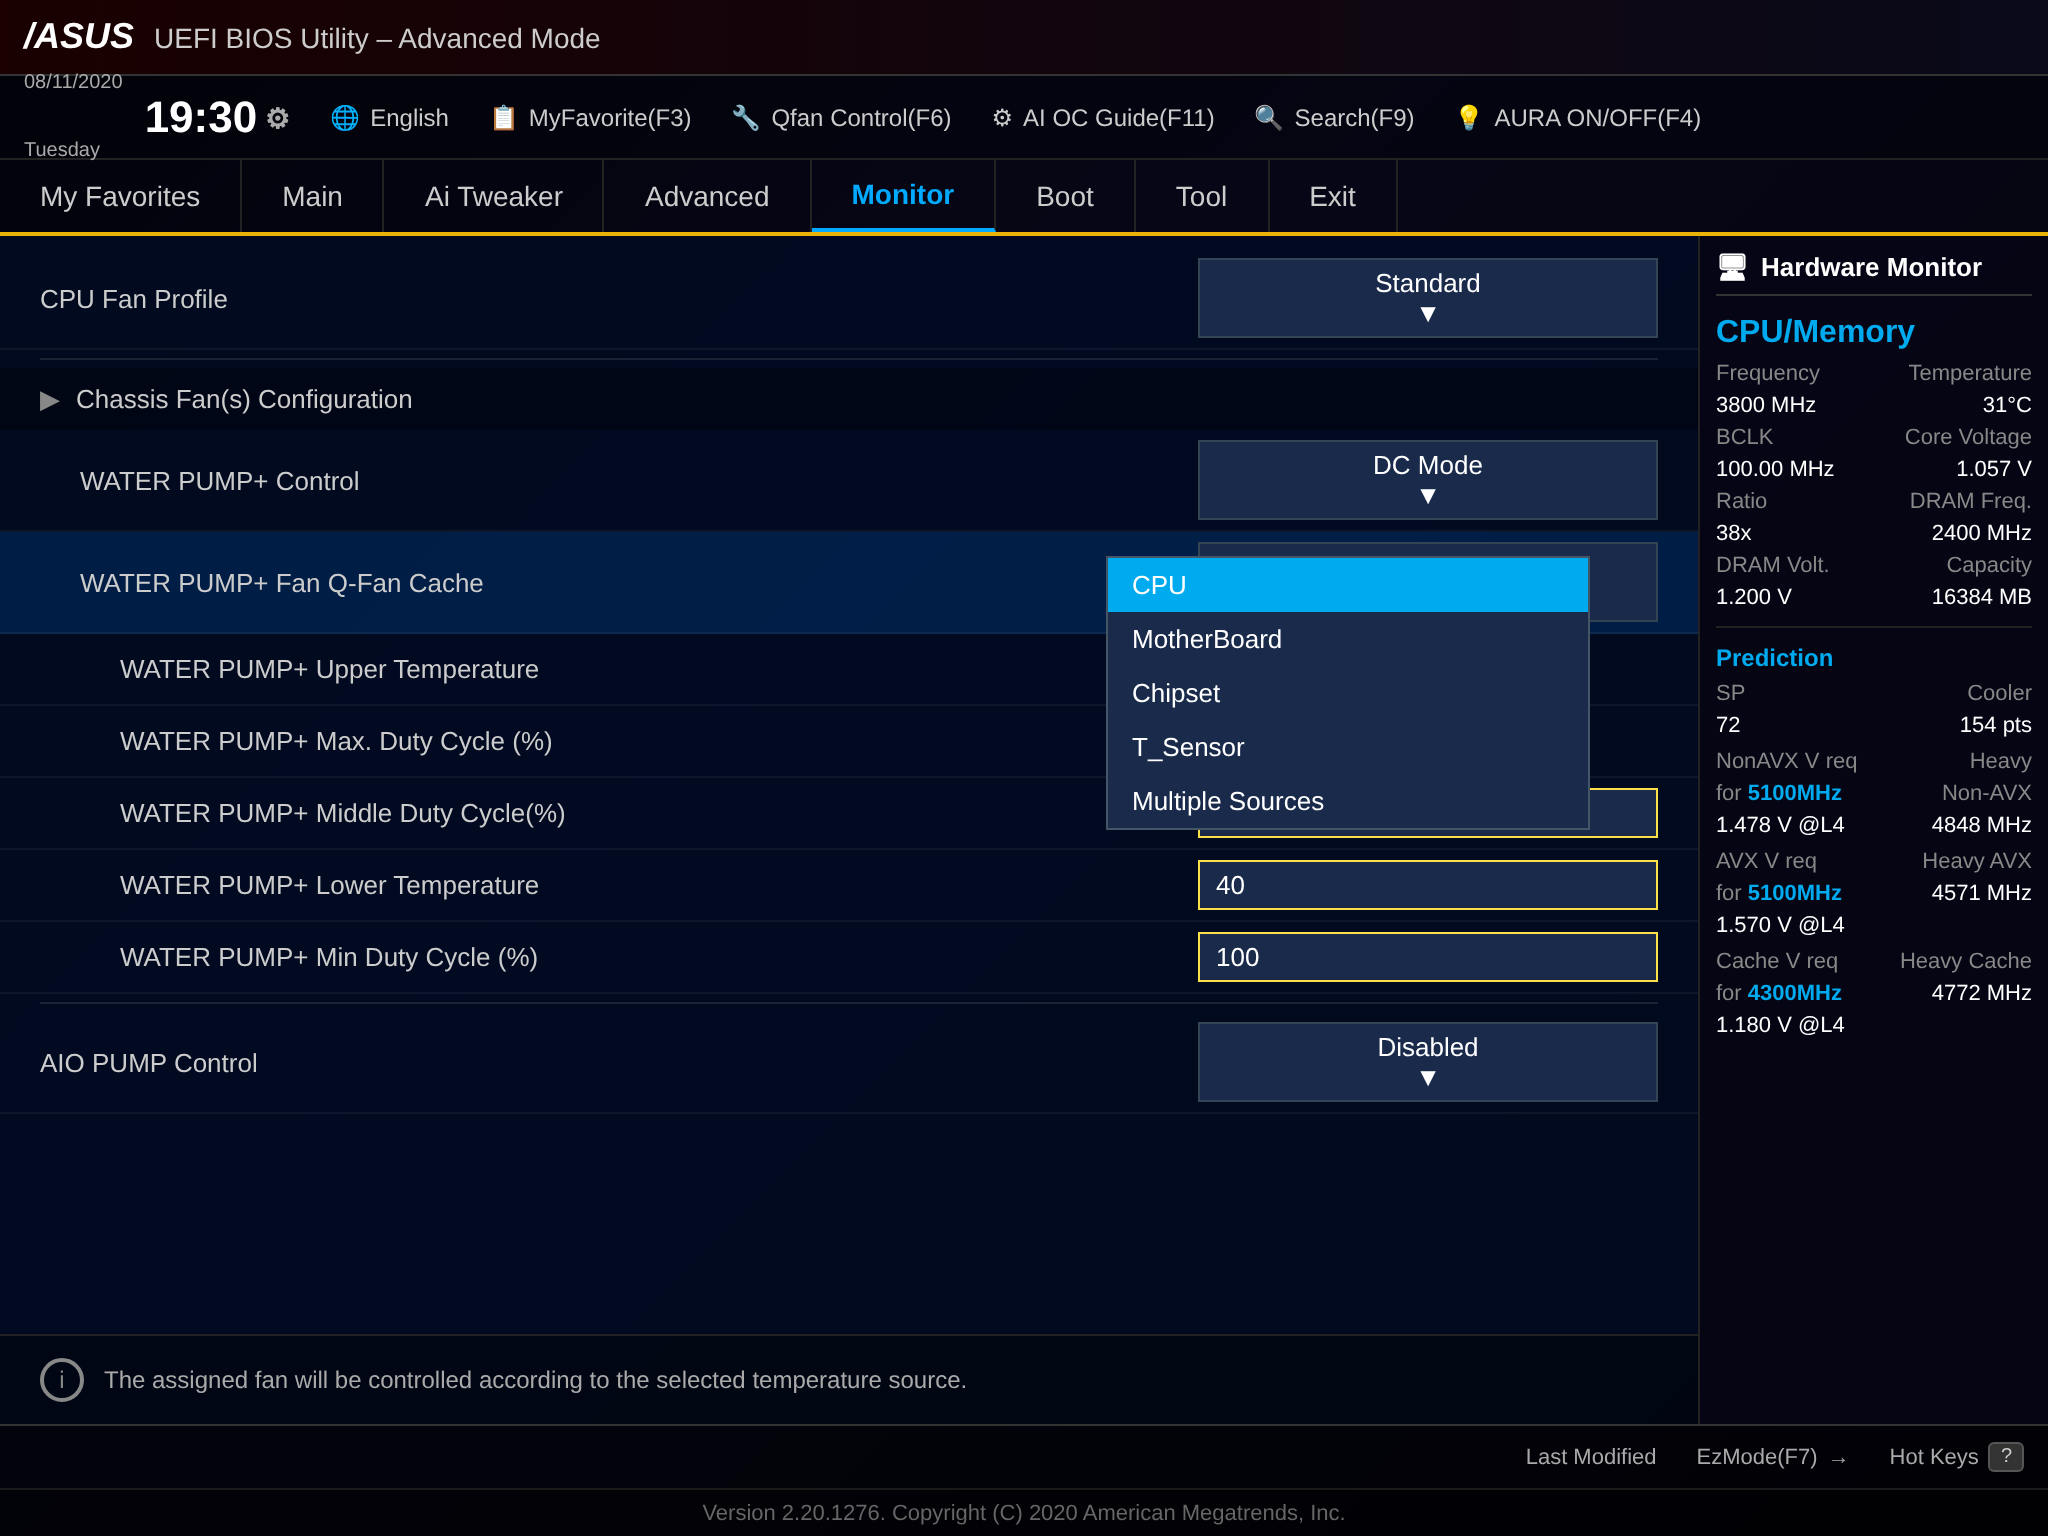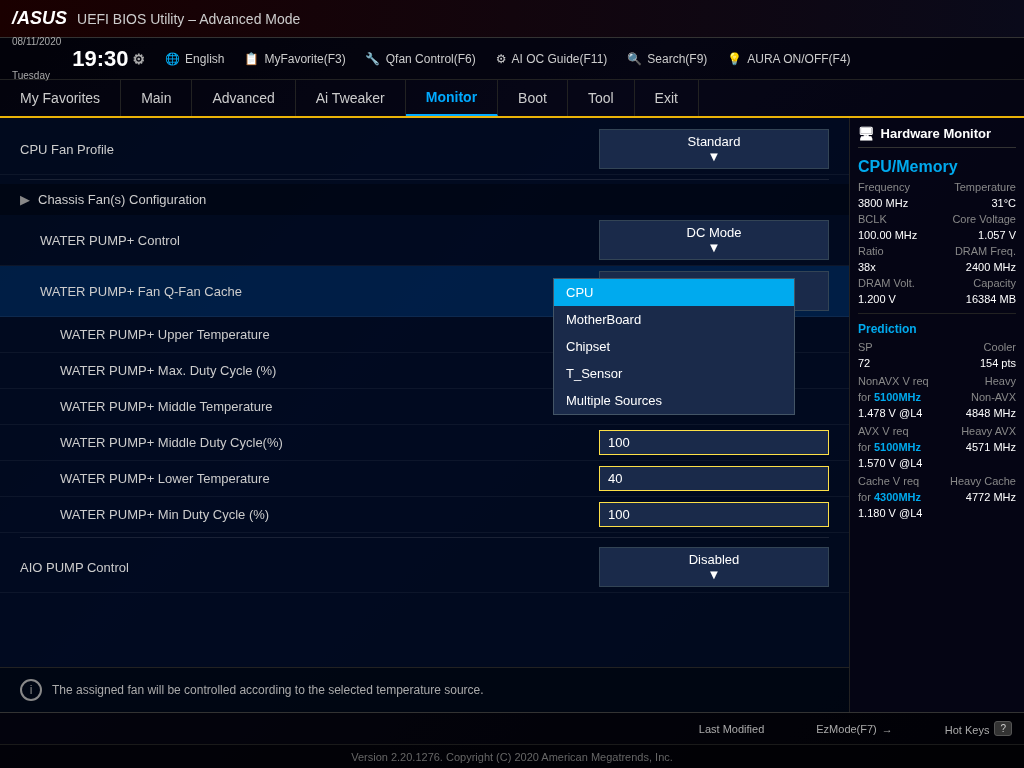--- a/index.html
+++ b/index.html
@@ -288,24 +288,23 @@
       display: flex;
       align-items: center;
       justify-content: flex-end;
       padding: 0 12px;
       gap: 20px;
     }
     .footer-item {
       color: #aaa;
       font-size: 11px;
       display: flex;
-      align-items: flex-end;
+      align-items: center;
       gap: 5px;
       cursor: pointer;
-      margin-left: 32px;
     }
     .footer-key {
       background: #333;
       border: 1px solid #555;
       padding: 1px 5px;
       border-radius: 3px;
       font-size: 10px;
       color: #ccc;
     }
 
@@ -376,24 +375,24 @@
   </div>
 
   <div class="nav">
     <div class="nav-item">
       <span>My Favorites</span>
     </div>
     <div class="nav-item">
       <span>Main</span>
     </div>
     <div class="nav-item">
+      <span>Ai Tweaker</span>
+    </div>
+    <div class="nav-item">
       <span>Advanced</span>
-    </div>
-    <div class="nav-item">
-      <span>Ai Tweaker</span>
     </div>
     <div class="nav-item active">
       <span>Monitor</span>
     </div>
     <div class="nav-item">
       <span>Boot</span>
     </div>
     <div class="nav-item">
       <span>Tool</span>
     </div>
@@ -467,25 +466,20 @@
           <div class="setting-value">
           </div>
         </div>
 
         <div class="setting-row">
           <span class="setting-label indent2">WATER PUMP+ Max. Duty Cycle (%)</span>
           <div class="setting-value">
           </div>
         </div>
 
-        <div class="setting-row">
-          <span class="setting-label indent2">WATER PUMP+ Middle Temperature</span>
-          <div class="setting-value">
-          </div>
-        </div>
 
         <div class="setting-row">
           <span class="setting-label indent2">WATER PUMP+ Middle Duty Cycle(%)</span>
           <div class="setting-value">
             <div class="input-value">
               <span>100</span>
             </div>
           </div>
         </div>
 

